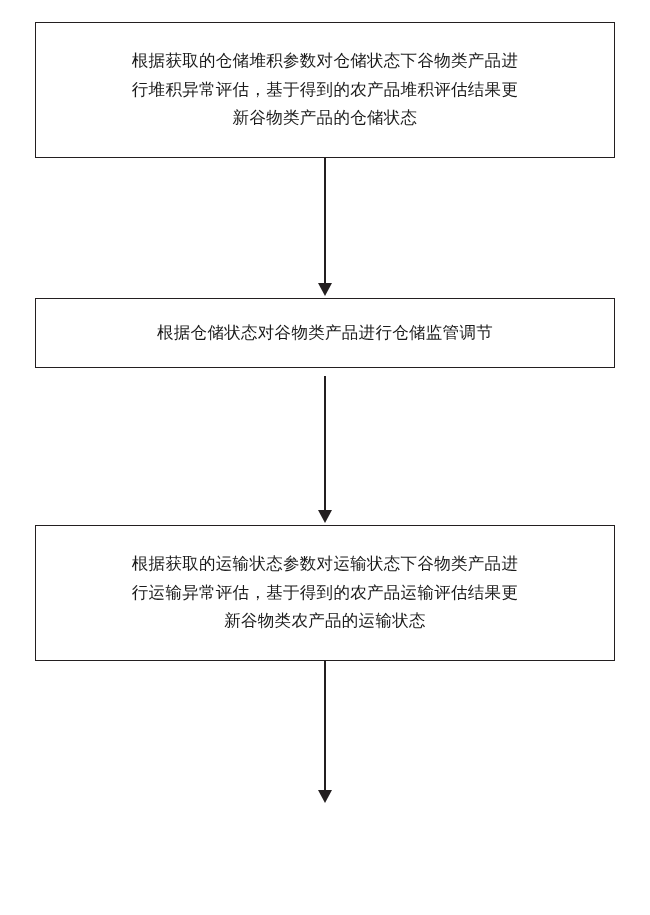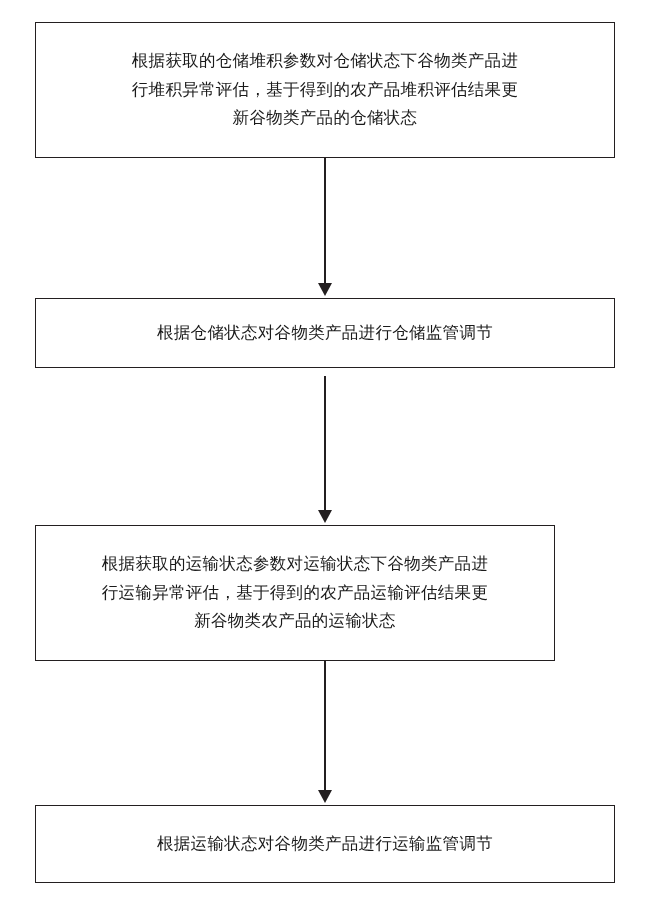--- a/index.html
+++ b/index.html
@@ -49,21 +49,21 @@
   }
   #node-2 {
     left: 35px;
     top: 298px;
     width: 580px;
     height: 70px;
   }
   #node-3 {
     left: 35px;
     top: 525px;
-    width: 520px;
+    width: 580px;
     height: 136px;
   }
   #node-4 {
     left: 35px;
     top: 805px;
     width: 580px;
     height: 78px;
   }
   
   .connector {
@@ -112,17 +112,14 @@
 
   <div class="node multiline" id="node-3">
     <div class="node-text">根据获取的运输状态参数对运输状态下谷物类产品进
 行运输异常评估，基于得到的农产品运输评估结果更
 新谷物类农产品的运输状态</div>
   </div>
 
   <div class="connector" id="connector-3"></div>
   <div class="arrow-head" id="arrow-3"></div>
 
-  <div class="node" id="node-4">
-    <div class="node-text">根据运输状态对谷物类产品进行运输监管调节</div>
-  </div>
 
 </div>
 
 </body></html>

